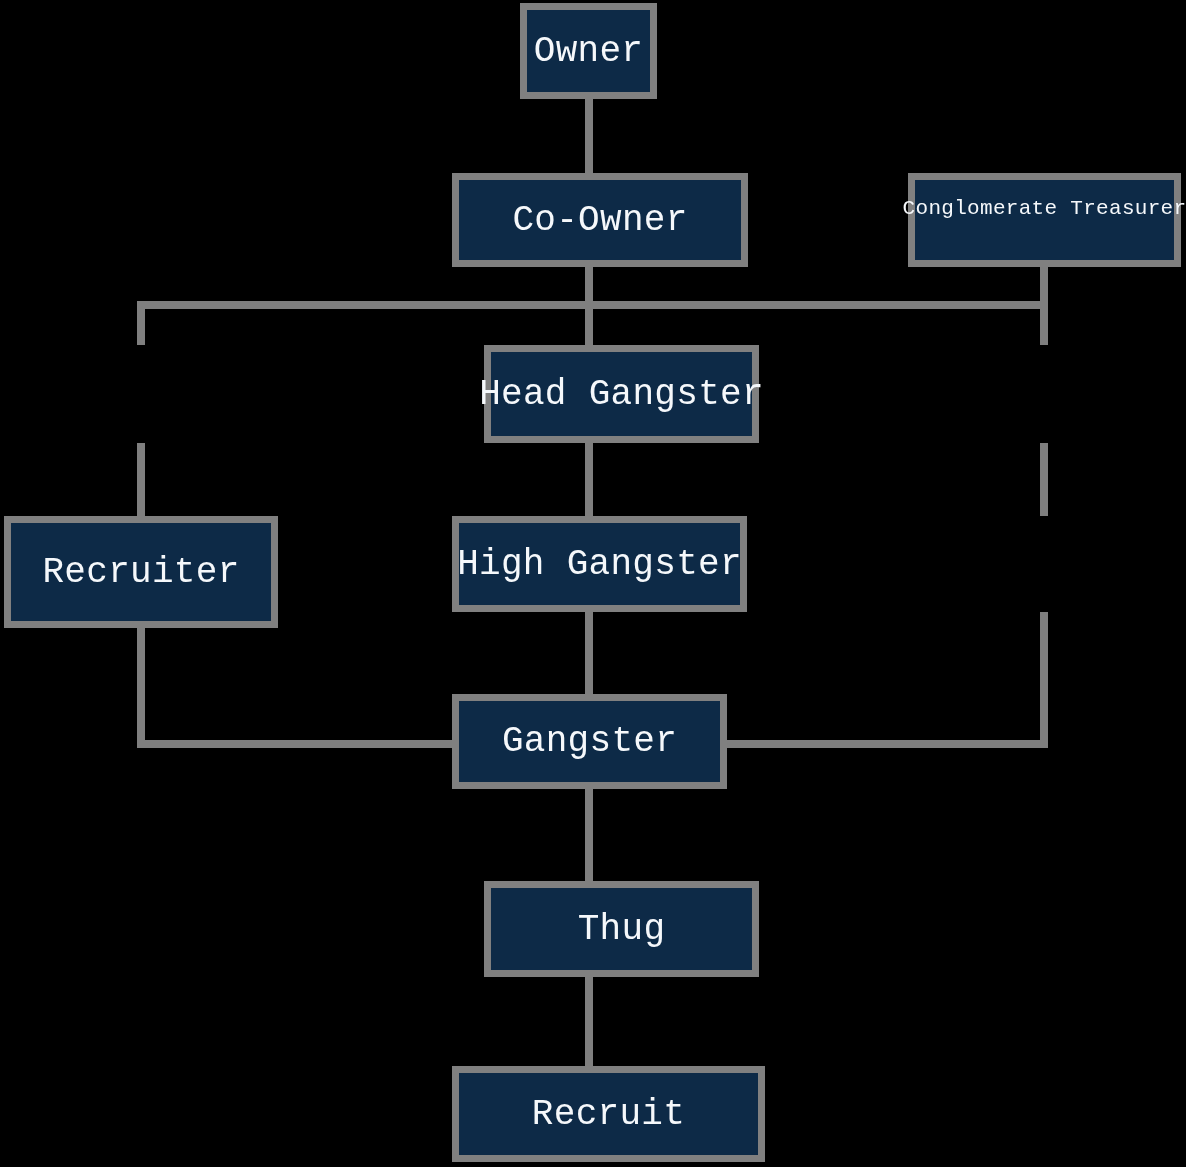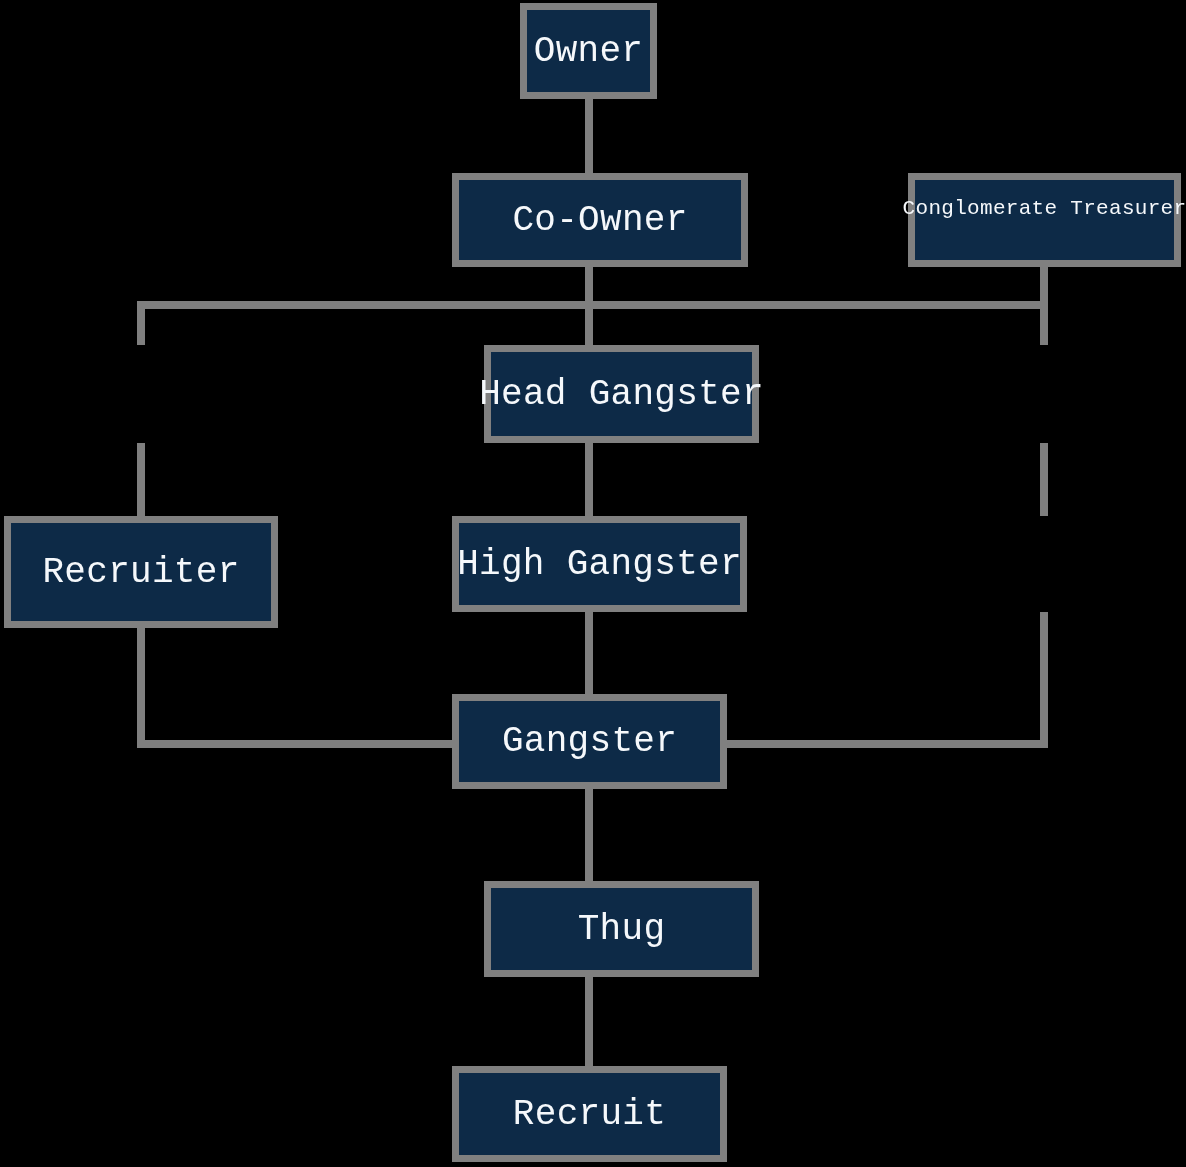--- a/index.html
+++ b/index.html
@@ -58,15 +58,15 @@
   <div class="edge" style="left:585px; top:977px; width:8px;   height:89px;"></div>
 
   <div class="node big" style="left:520px; top:3px;    width:137px; height:96px;">Owner</div>
   <div class="node big" style="left:452px; top:173px;  width:296px; height:94px;">Co-Owner</div>
   <div class="node small" style="left:908px; top:173px;  width:273px; height:94px;">Conglomerate Treasurer</div>
   <div class="node big" style="left:452px; top:345px;  width:275px; height:98px;margin-left:32px;">Head Gangster</div>
   <div class="node big" style="left:4px;   top:516px;  width:274px; height:112px;">Recruiter</div>
   <div class="node big" style="left:452px; top:516px;  width:295px; height:96px;">High Gangster</div>
   <div class="node big" style="left:452px; top:694px;  width:275px; height:95px;">Gangster</div>
   <div class="node big" style="left:452px; top:881px;  width:275px; height:96px;margin-left:32px;">Thug</div>
-  <div class="node big" style="left:452px; top:1066px; width:275px; height:96px;">Recruit</div>
+  <div class="node big" style="left:452px; top:1066px; width:313px; height:96px;">Recruit</div>
 
 </div>
 
 </body></html>

